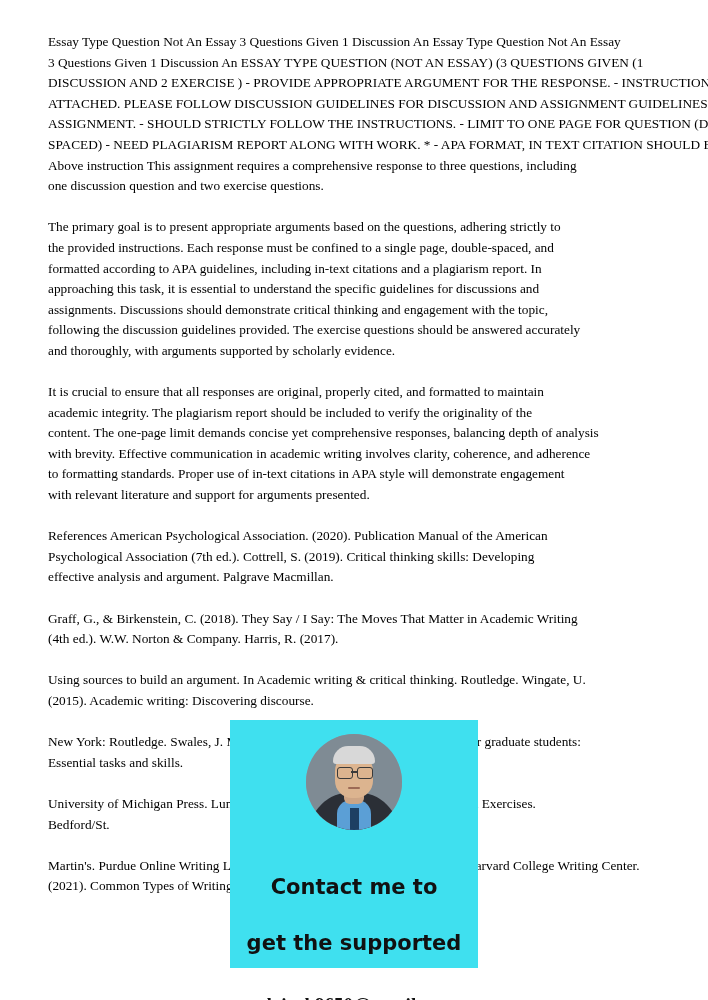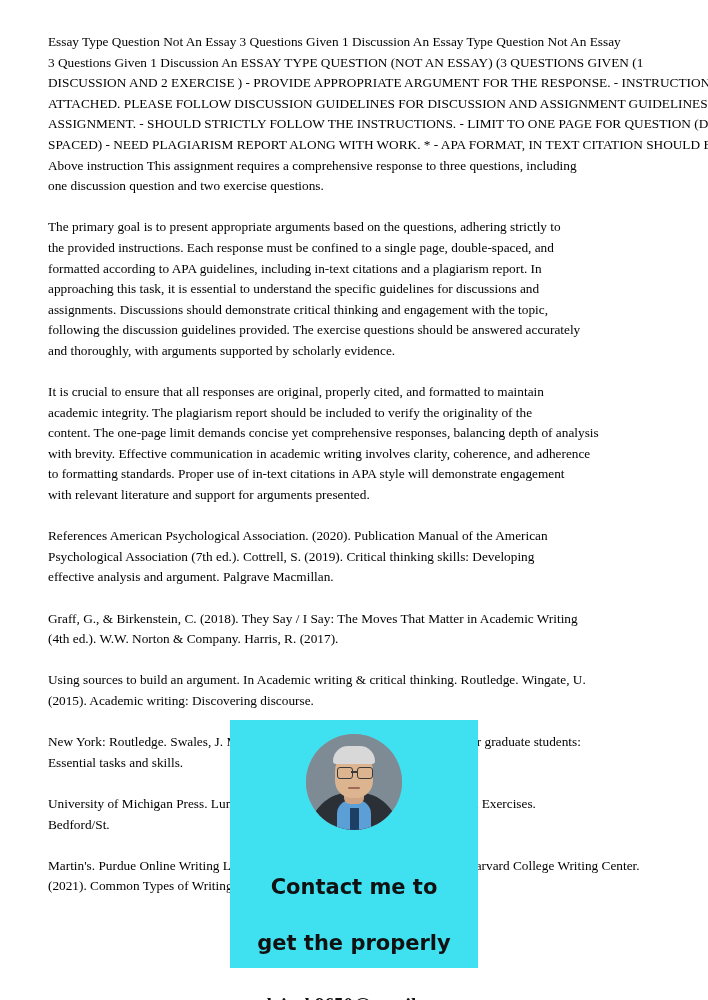--- a/index.html
+++ b/index.html
@@ -176,17 +176,17 @@
       <span class="ph-tie"></span>
       <span class="ph-neck"></span>
       <span class="ph-face"></span>
       <span class="ph-hair"></span>
       <span class="ph-glass-l"></span>
       <span class="ph-glass-r"></span>
       <span class="ph-bridge"></span>
       <span class="ph-mouth"></span>
     </div>
     <div class="promo-line1">Contact me to</div>
-    <div class="promo-line2">get the properly</div>
+    <div class="promo-line2">get the supported</div>
     <div class="promo-email">drjack9650@gmail.com</div>
   </div>
 
 </div>
 
 </body></html>

